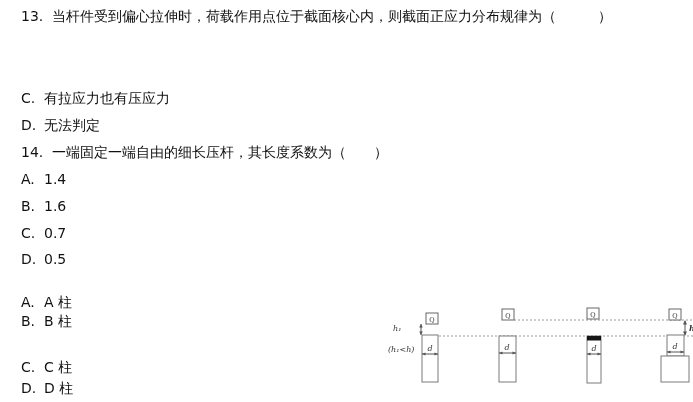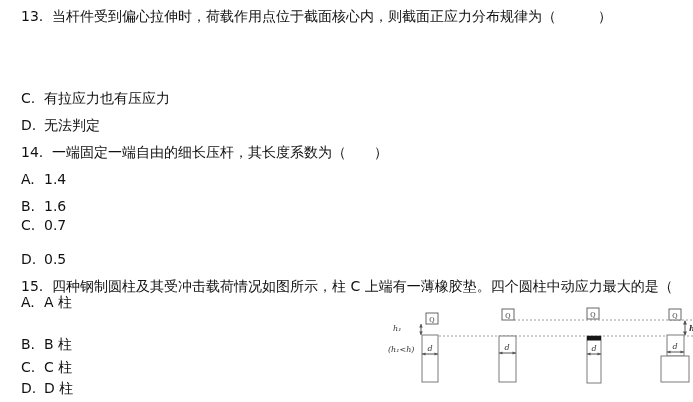--- a/index.html
+++ b/index.html
@@ -36,26 +36,25 @@
 
 <div id="page">
 
   <div class="line" style="top:8px"><span class="qnum">13.</span><span>当杆件受到偏心拉伸时，荷载作用点位于截面核心内，则截面正应力分布规律为（　　　）</span></div>
   <div class="line" style="top:90px"><span class="olabel">C.</span><span>有拉应力也有压应力</span></div>
   <div class="line" style="top:117px"><span class="olabel">D.</span><span>无法判定</span></div>
 
   <div class="line" style="top:144px"><span class="qnum">14.</span><span>一端固定一端自由的细长压杆，其长度系数为（　　）</span></div>
   <div class="line" style="top:171px"><span class="olabel">A.</span><span>1.4</span></div>
   <div class="line" style="top:198px"><span class="olabel">B.</span><span>1.6</span></div>
-  <div class="line" style="top:217px"><span class="olabel">C.</span><span>0.7</span></div>
+  <div class="line" style="top:225px"><span class="olabel">C.</span><span>0.7</span></div>
   <div class="line" style="top:251px"><span class="olabel">D.</span><span>0.5</span></div>
 
-  <div class="line" style="top:278px"><span class="qnum">15.</span><span>四种钢制圆柱及其受冲击载荷情况如图所示，柱 C 上端有一薄橡胶垫。四个圆柱中动应力最大的是（</span></div>
   <div class="line" style="top:294px"><span class="olabel">A.</span><span>A 柱</span></div>
-  <div class="line" style="top:336px"><span class="olabel">B.</span><span>B 柱</span></div>
+  <div class="line" style="top:313px"><span class="olabel">B.</span><span>B 柱</span></div>
   <div class="line" style="top:359px"><span class="olabel">C.</span><span>C 柱</span></div>
   <div class="line" style="top:380px"><span class="olabel">D.</span><span>D 柱</span></div>
 
   <svg style="position:absolute;left:0;top:0;" width="693" height="402" viewBox="0 0 693 402" stroke-linecap="butt" fill="none">
 
     <path d="M498,320 H689" stroke="#9a9a9a" stroke-width="1" stroke-dasharray="2,2"></path>
     <path d="M423,336 H689" stroke="#9a9a9a" stroke-width="1" stroke-dasharray="2,2"></path>
 
     <g>
       <line x1="669" y1="321" x2="669" y2="335" stroke="#555" stroke-width="1"></line>

